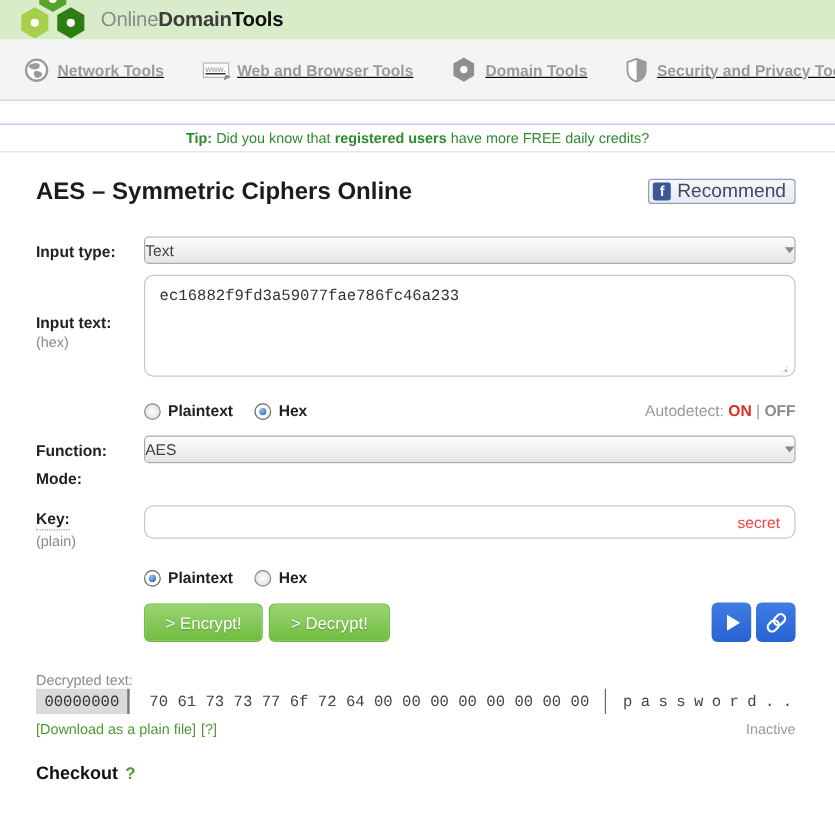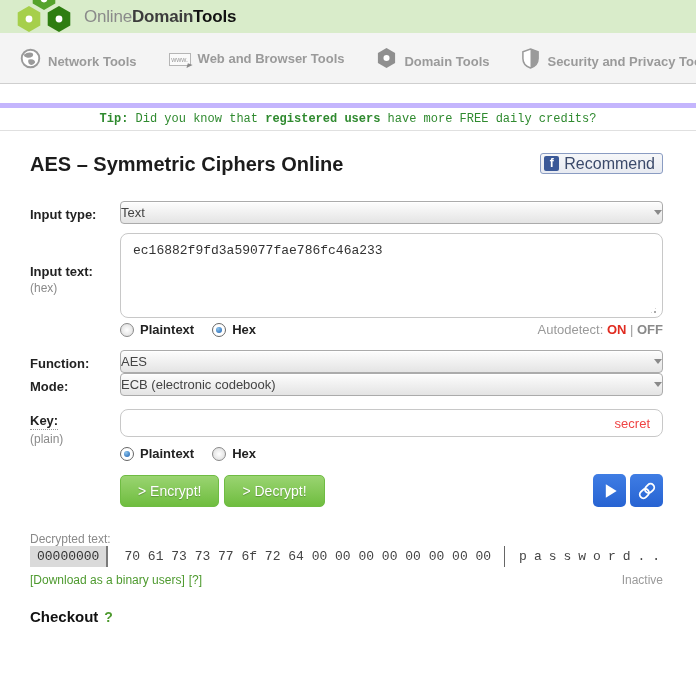--- a/index.html
+++ b/index.html
@@ -11,31 +11,31 @@
   .logo { display:flex; align-items:center; gap:8px; }
   .logo-hex-svg { display:block; }
   .logo-text { font-size:17px; letter-spacing:-0.2px; }
   .logo-online { color:#8a8a8a; font-weight:400; }
   .logo-domain { color:#3c3c3c; font-weight:700; }
   .logo-tools  { color:#111;    font-weight:800; }
 
   
   .main-nav { height:51px; background:#f4f4f4; border-bottom:1px solid #cfcfcf;
     display:flex; align-items:center; padding:0 14px 0 20px; }
-  .nav-item { display:flex; align-items:flex-end; gap:7px; margin-right:32px; cursor:pointer; }
+  .nav-item { display:flex; align-items:center; gap:7px; margin-right:32px; cursor:pointer;text-decoration:underline; }
   .nav-label { font-size:13px; font-weight:700; color:#9a9a9a; white-space:nowrap; }
   .nav-gears { margin-left:auto; color:#8a8a8a; position:relative; width:34px; height:30px; }
   .www-box { width:22px; height:13px; border:1px solid #b5b5b5; background:#fafafa;
     font-size:7px; color:#9a9a9a; text-align:center; line-height:11px; position:relative; }
   .www-cursor { position:absolute; right:-2px; bottom:-4px; width:0; height:0;
     border-left:5px solid #8a8a8a; border-bottom:5px solid transparent; transform:rotate(18deg); }
 
   
-  .tip-bar { margin-top:19px; border-top:5px solid #c4b5fd; border-bottom:1px solid #e0e0e0;
-    padding:4px 0; text-align:center; font-size:12px; color:#2f8a2f;font-family:Liberation Mono, monospace; }
+  .tip-bar { margin-top:19px; border-top:1px solid #c4b5fd; border-bottom:1px solid #e0e0e0;
+    padding:4px 0; text-align:center; font-size:12px; color:#2f8a2f; }
   .tip-prefix { font-weight:700; }
   .tip-link { font-weight:700; color:#2f8a2f; text-decoration:none; cursor:pointer; }
 
   
   .content { padding:0 33px 0 30px; }
   .title-row { margin-top:22px; display:flex; justify-content:space-between; align-items:flex-start; }
   .page-title { font-size:20px; font-weight:700; color:#1c1c1c; }
   .fb-btn { display:flex; align-items:center; gap:5px; height:21px; padding:0 7px 0 3px;
     background:linear-gradient(#f6f7f9,#e7eaf1); border:1px solid #8a9cc2; border-radius:3px; cursor:pointer; }
   .fb-f { width:15px; height:15px; background:#3b5998; border-radius:2px; color:#fff;
@@ -78,21 +78,21 @@
   .radio-label { font-size:13px; font-weight:700; color:#222; }
 
   .autodetect { margin-left:auto; font-size:13px; color:#9a9a9a; }
   .auto-on { color:#e02b20; font-weight:700; }
   .auto-off { color:#8a8a8a; font-weight:700; }
 
   .mt-iy { margin-top:25px; }   
   .mt-9  { margin-top:9px;align-items:center; }
   .mt-12 { }
   .mt-13 { margin-top:13px; }
-  .mt-16 { }
+  .mt-16 { margin-top:16px; }
 
   .buttons-row { display:flex; align-items:center; margin-top:13px; padding-left:90px; }
   .btn-green { border:1px solid #6fbc43; border-radius:5px; padding:7px 17px; cursor:pointer;
     background:linear-gradient(#9ad471,#6fbd3f); color:#fff; font-size:14px; font-weight:400;
     text-shadow:0 1px 1px rgba(0,0,0,.25); margin-right:5px; font-family:"Liberation Sans", sans-serif; }
   .right-btns { margin-left:auto; display:flex; gap:4px; }
   .btn-blue { width:33px; height:33px; border:none; border-radius:5px; cursor:pointer;
     background:linear-gradient(#3f7de4,#2763d2); display:flex; align-items:center; justify-content:center; }
 
   
@@ -218,26 +218,20 @@
     <div class="field-col">
       <div class="select">
         <span class="select-value">AES</span>
         <span class="select-arrow"></span>
       </div>
     </div>
   </div>
 
   <div class="form-row mt-12">
     <div class="label-col"><span class="fld-label">Mode:</span></div>
-    <div class="field-col">
-      <div class="select">
-        <span class="select-value">ECB (electronic codebook)</span>
-        <span class="select-arrow"></span>
-      </div>
-    </div>
   </div>
 
   <div class="form-row mt-13">
     <div class="label-col">
       <div class="fld-label"><span class="dotted">Key:</span></div>
       <div class="fld-sublabel">(plain)</div>
     </div>
     <div class="field-col">
       <input class="text-input" type="text" spellcheck="false" value="secret" style="">
     </div>
@@ -282,21 +276,21 @@
   <div class="result-label">Decrypted text:</div>
 
   <div class="hexdump">
     <span class="hd-offset">00000000</span>
     <span class="hd-bytes">70 61 73 73 77 6f 72 64 00 00 00 00 00 00 00 00</span>
     <span class="hd-sep"></span>
     <span class="hd-ascii">password........</span>
   </div>
 
   <div class="links-row">
-    <a class="dl-link">[Download as a binary users]</a>
+    <a class="dl-link">[Download as a plain file]</a>
     <a class="help-link">[?]</a>
     <span class="inactive">Inactive</span>
   </div>
 
   <div class="checkout-row">
     <h2 class="checkout-title">Checkout</h2>
     <span class="checkout-help">?</span>
   </div>
 
 </div>

